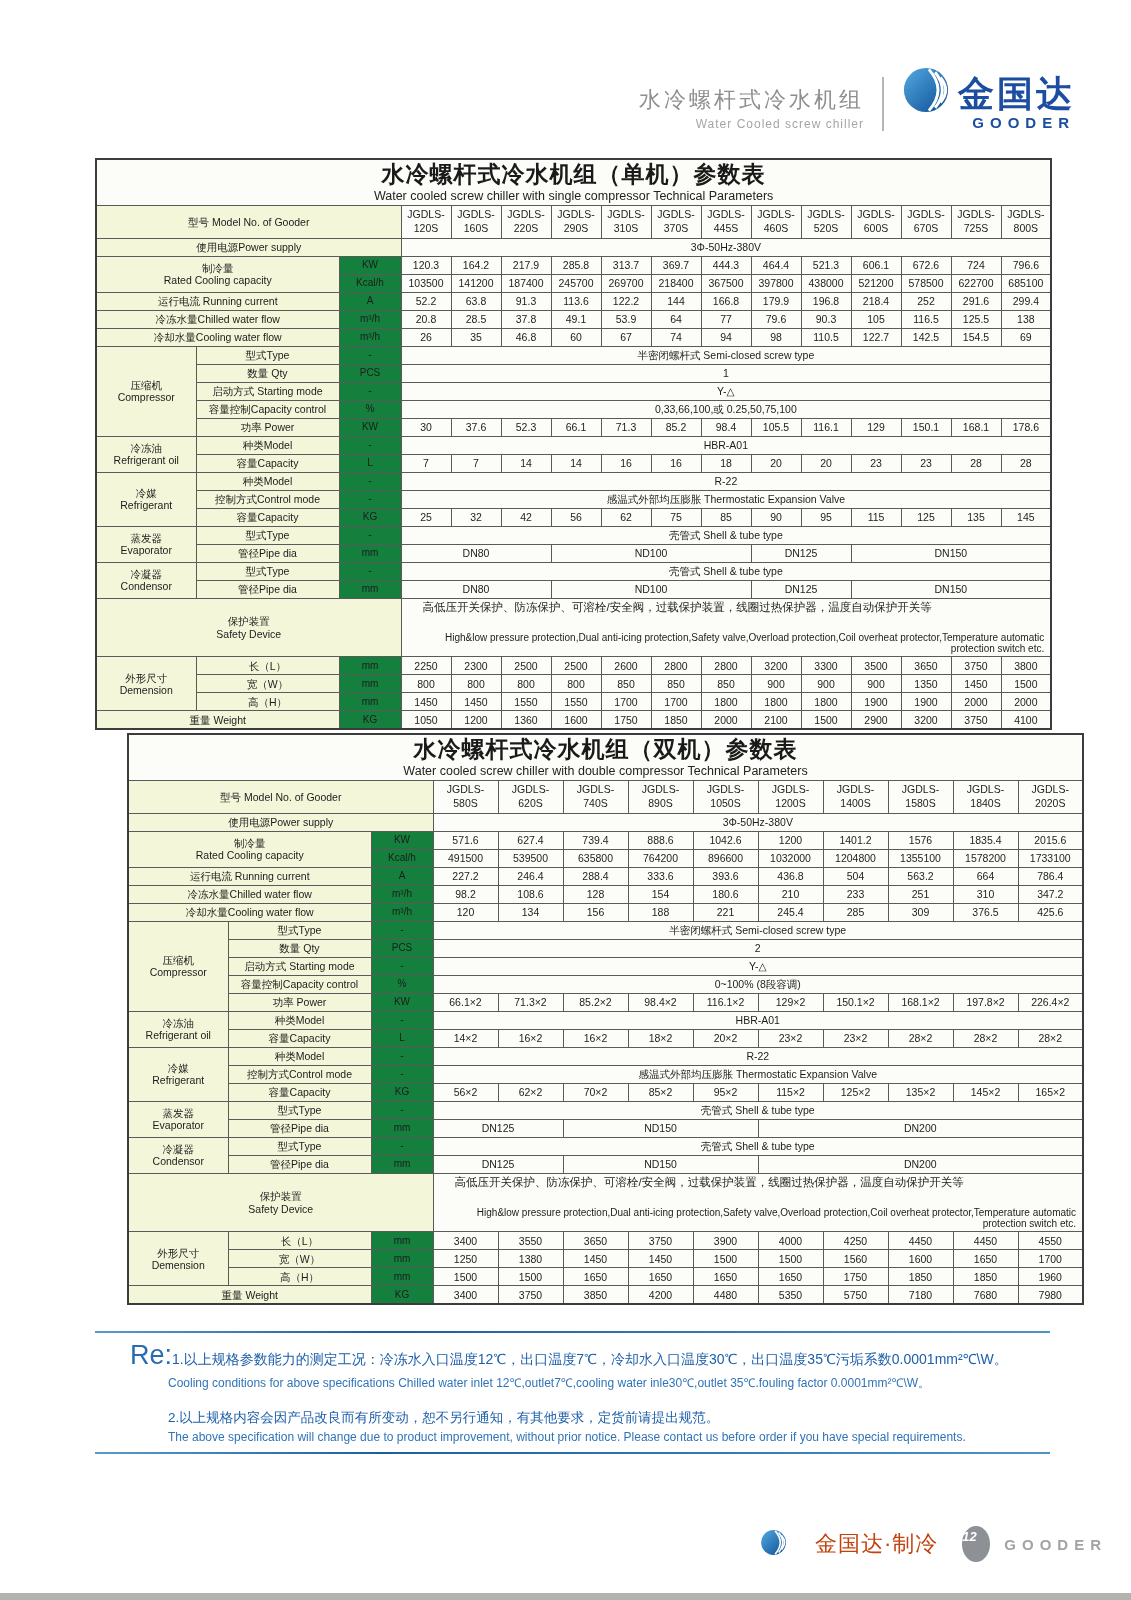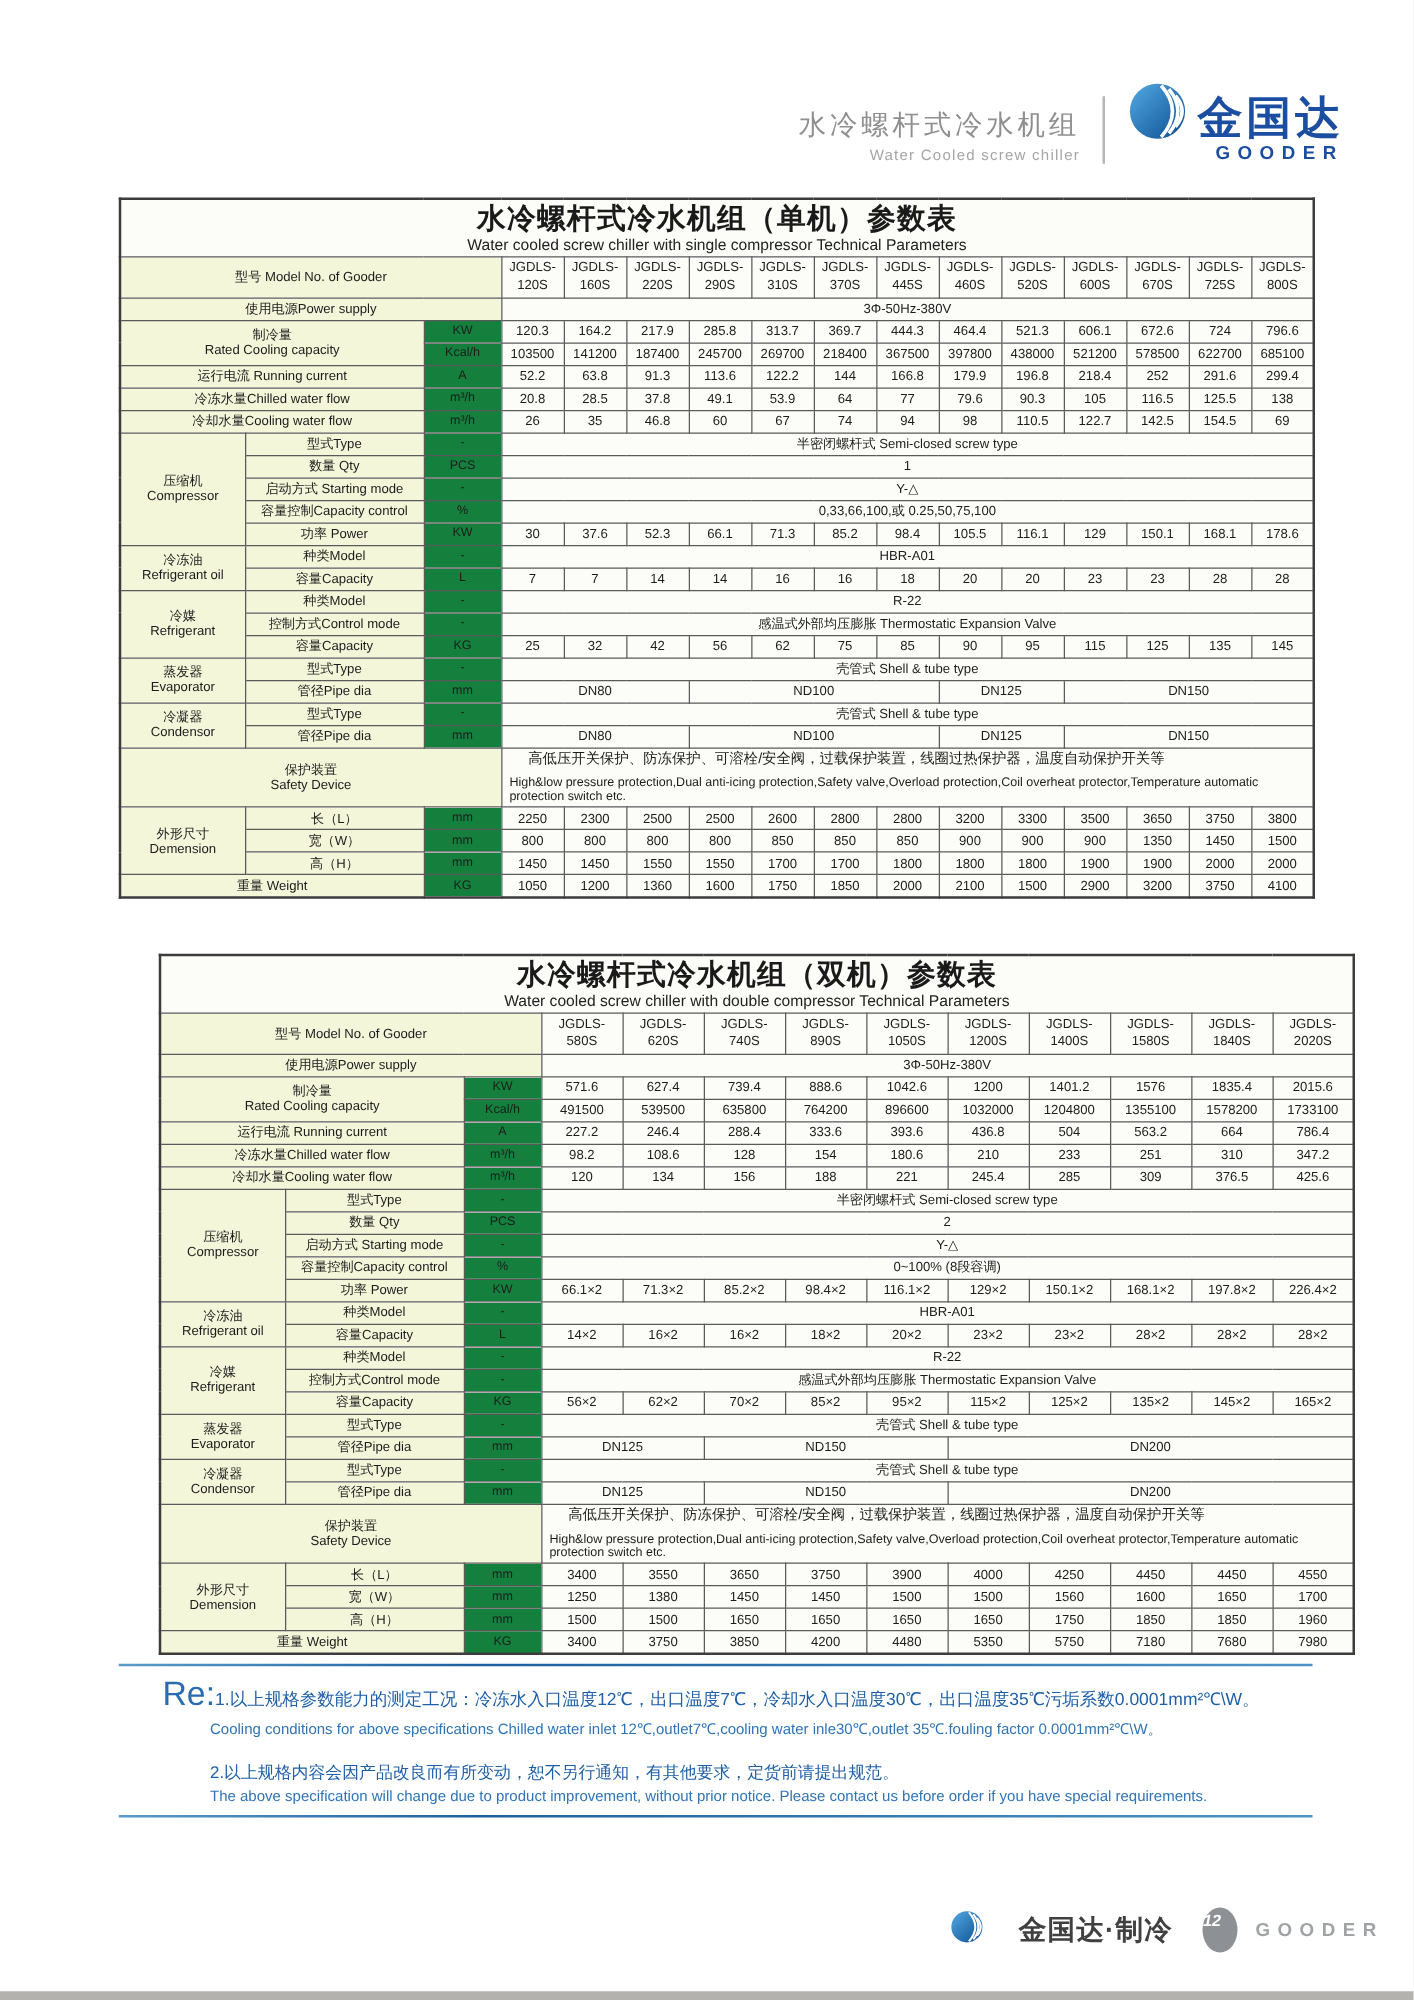--- a/index.html
+++ b/index.html
@@ -14,52 +14,52 @@
   .h-divider{width:2px;height:54px;background:#b5b5b5;}
   .h-logo{display:flex;align-items:center;gap:8px;}
   .h-logo svg{width:48px;height:48px;}
   .brand-block{display:flex;flex-direction:column;align-items:flex-end;margin-top:24px;}
   .brand-cn{font-size:36px;font-weight:bold;color:#1b4da0;letter-spacing:3px;line-height:1;}
   .brand-en{font-size:15px;font-weight:bold;color:#1b4da0;letter-spacing:6px;margin-top:2px;}
 
   
   .tbl{position:absolute;left:95px;}
   .tbl-1{top:158px;}
-  .tbl-2{top:763px;padding-left:32px;}
+  .tbl-2{top:733px;padding-left:32px;}
   table.ptable{border-collapse:collapse;table-layout:fixed;width:955px;color:#1c1c1c;
                border:2px solid #3c3c3c;}
   table.ptable td{border:1px solid #5a5a5a;text-align:center;vertical-align:middle;
                   padding:1px 2px;height:15px;font-size:10.5px;line-height:1.18;
                   background:#fcfcf8;white-space:pre-line;overflow:hidden;}
   td.t-title{background:#a9d7f0;height:40px;padding:3px;}
   .t-cn{font-size:23px;font-weight:bold;color:#1a1a1a;letter-spacing:1px;}
   .t-en{font-size:12.5px;color:#222;margin-top:1px;}
   table.ptable td.lab{background:#f3f6d9;}
   table.ptable td.unit{background:#15803d;font-size:10px;margin-left:24px;}
   table.ptable td.mod{font-size:10.5px;line-height:1.3;height:30px;}
   table.ptable td.left{text-align:left;padding:2px 6px;}
   .cellcn{font-size:11.5px;text-align:left;margin-left:15px;}
-  .cellen{font-size:10px;text-align:left;line-height:1.1;margin-top:7px;}
+  .cellen{font-size:10px;text-align:right;line-height:1.1;margin-top:18px;}
 
   
   .rule{position:absolute;left:95px;width:955px;height:2px;
         background:linear-gradient(90deg,#5a9bcb,#1d5f9e 30%,#4e94c6);}
   .rule-1{top:1331px;}
   .rule-2{top:1452px;}
   .notes-text{position:absolute;left:130px;top:1340px;width:900px;color:#1e5fa9;}
   .note-line1{display:flex;align-items:baseline;}
   .re{font-size:27px;color:#2a6cb0;letter-spacing:0;text-align:center;}
   .n-cn{font-size:14px;}
   .n-en{font-size:12px;color:#2f74b8;margin-left:38px;margin-top:3px;}
   .n-cn2{font-size:13.5px;margin-left:38px;margin-top:17px;}
 
   
   .footer{position:absolute;top:1526px;right:24px;display:flex;align-items:center;gap:14px;}
   .footer svg{width:27px;height:27px;}
-  .f-brand{font-size:22px;font-weight:bold;color:#404040;letter-spacing:1px;margin-left:14px;}
+  .f-brand{font-size:22px;font-weight:normal;color:#c2410c;letter-spacing:1px;margin-left:14px;}
   .f-badge{display:inline-block;width:28px;height:36px;border-radius:50%;background:#8d9094;
            color:#ffffff;font-size:13px;font-weight:bold;font-style:italic;text-align:left;
            line-height:21px;margin-left:10px;}
   .f-gooder{font-size:15px;font-weight:bold;color:#a0a3a6;letter-spacing:6px;}
 
   .bottom-strip{position:absolute;left:0;bottom:0;width:100%;height:7px;background:#b3b2ae;}
 </style>
 </head>
 <body>
 

